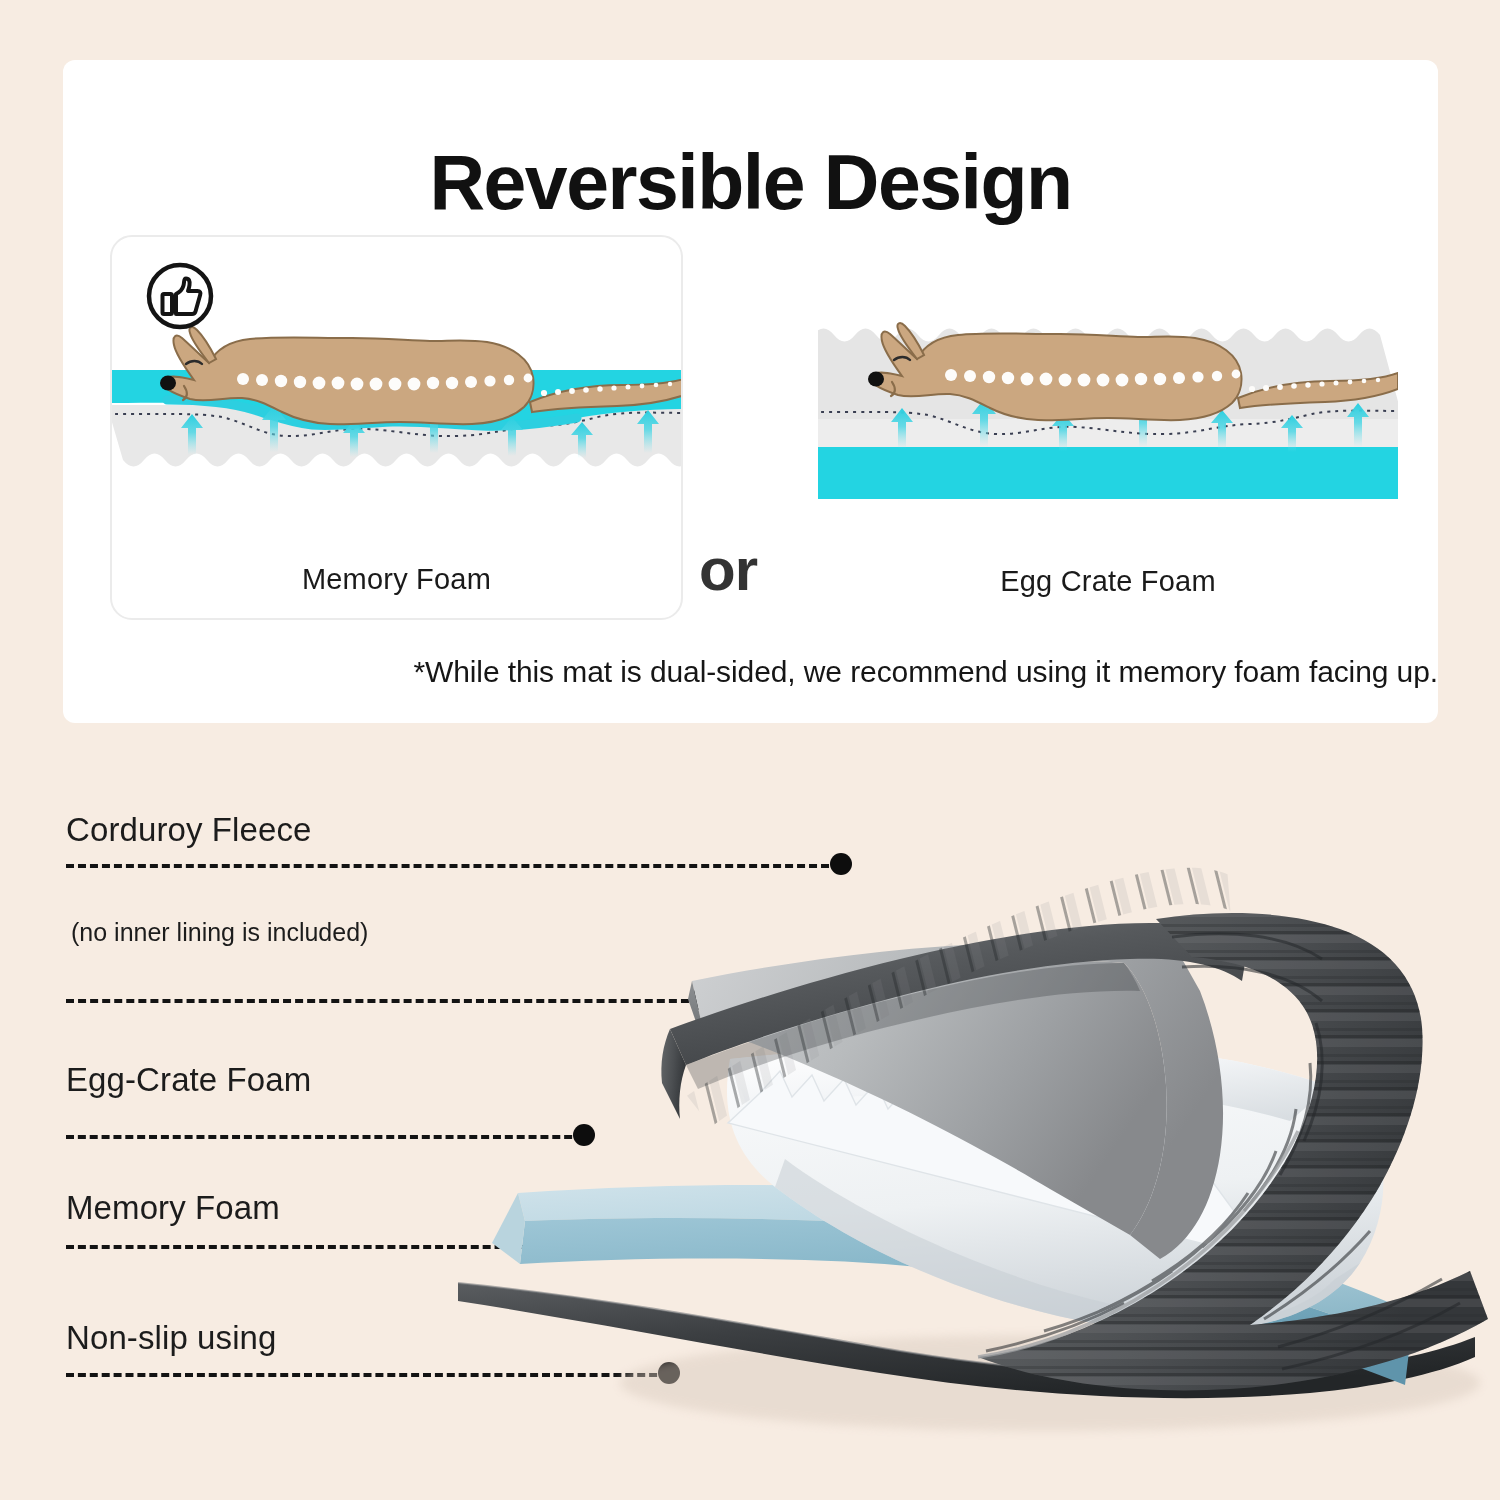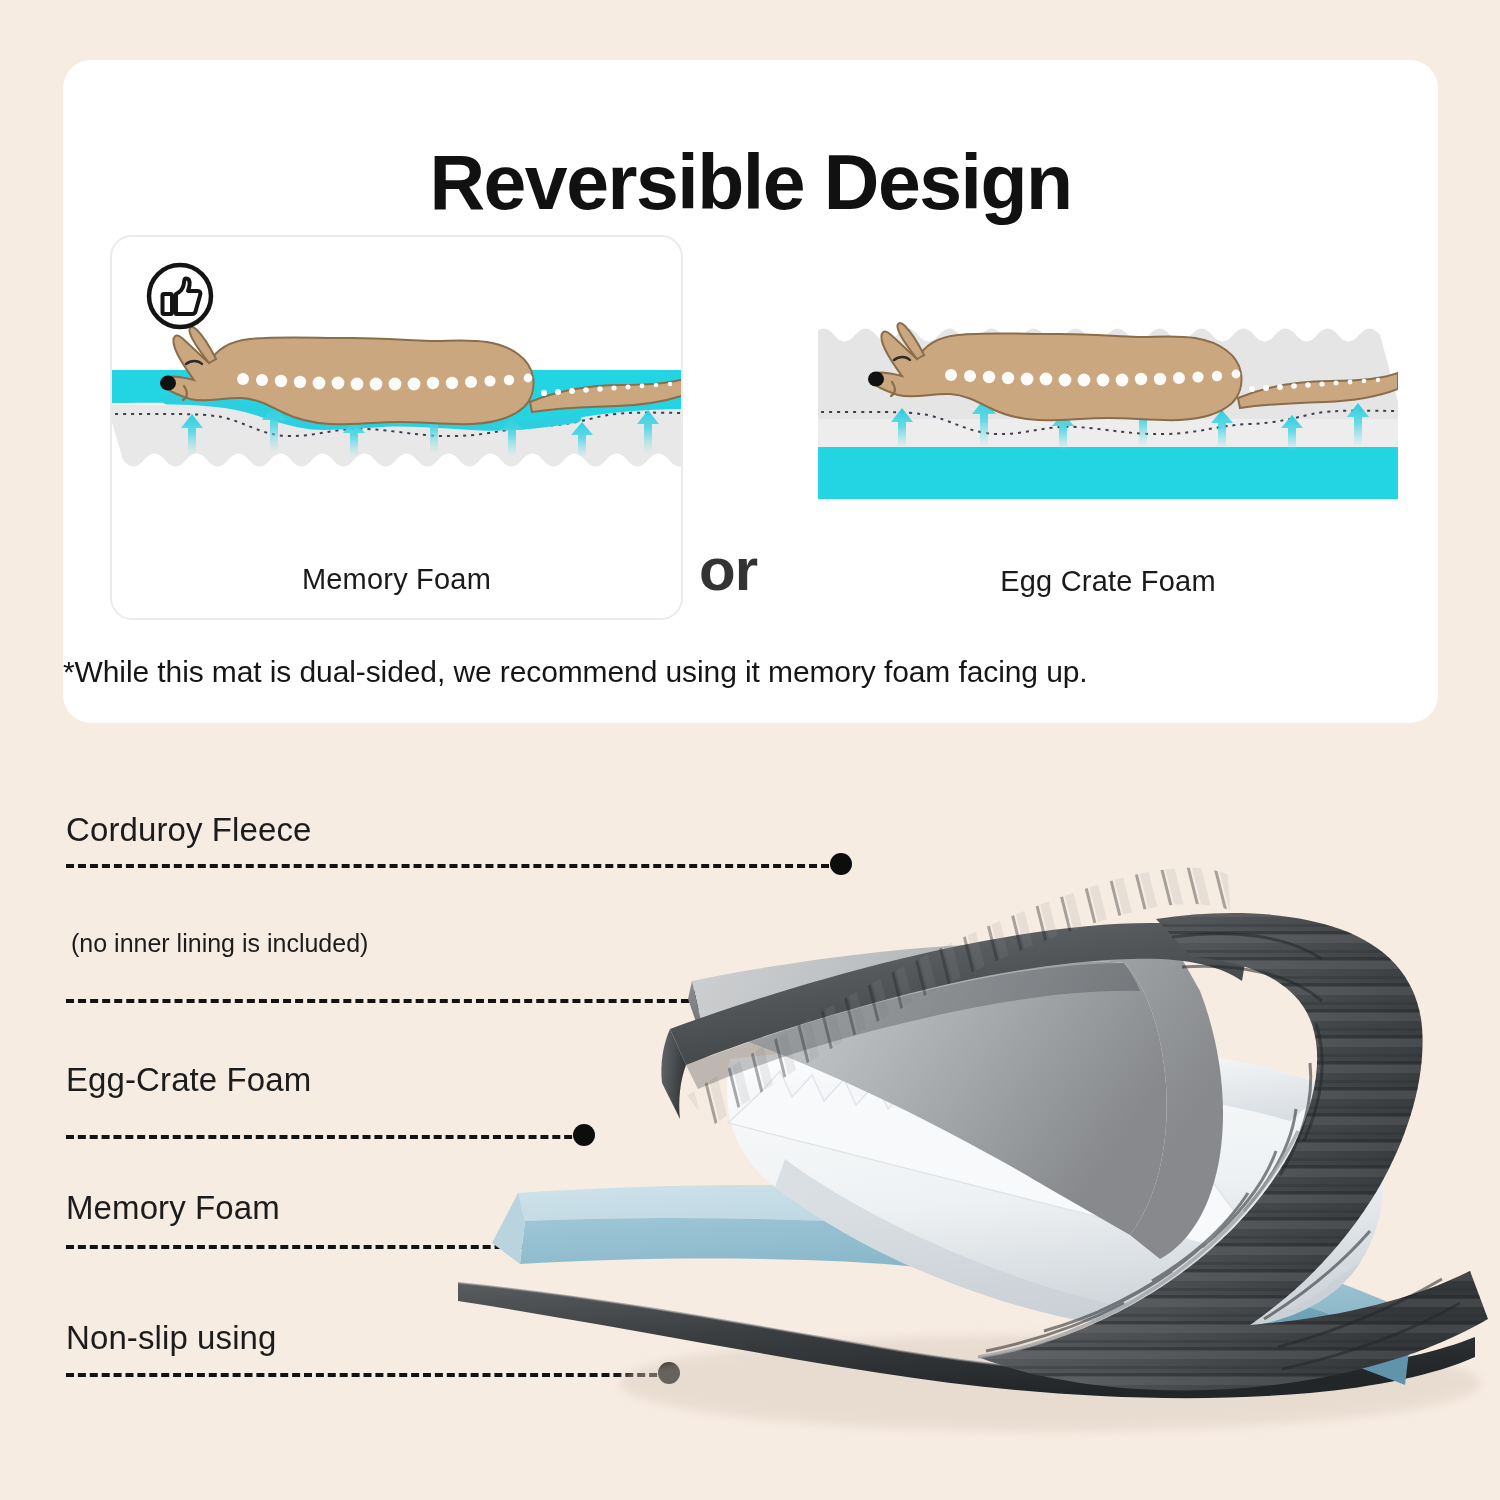--- a/index.html
+++ b/index.html
@@ -18,21 +18,21 @@
   }
 
   
   .top-card {
     position: absolute;
     left: 63px;
     top: 60px;
     width: 1375px;
     height: 663px;
     background: #ffffff;
-    border-radius: 28px;
+    border-radius: 12px;
   }
 
   .title {
     position: absolute;
     left: 0;
     top: 78px;
     width: 100%;
     text-align: center;
     font-size: 77px;
     font-weight: bold;
@@ -106,21 +106,21 @@
     color: #333333;
     letter-spacing: -1px;
   }
 
   
   .footnote {
     position: absolute;
     left: 0;
     top: 595px;
     width: 100%;
-    text-align: left;
+    text-align: right;
     font-size: 30px;
     color: #161616;
     font-family: "Liberation Sans", sans-serif;
     letter-spacing: -0.1px;
   }
 
   
   .bottom {
     position: absolute;
     left: 0;
@@ -139,21 +139,21 @@
     color: #1c1c1c;
     font-family: "Liberation Sans", sans-serif;
     letter-spacing: 0.1px;
     white-space: nowrap;
   }
 
   .callout-sub {
     font-size: 25px;
     color: #1c1c1c;
     font-family: "Liberation Sans", sans-serif;
-    margin-top: 16px;
+    margin-top: 5px;
     margin-left: 5px;
     white-space: nowrap;
   }
 
   .leader {
     position: absolute;
     left: 66px;
     height: 5px;
     border-top: 4px dashed #131313;
   }

